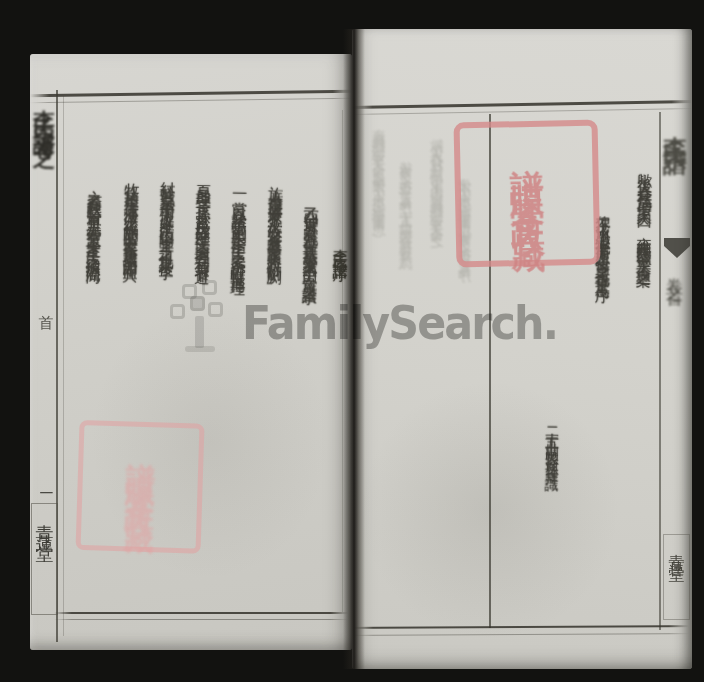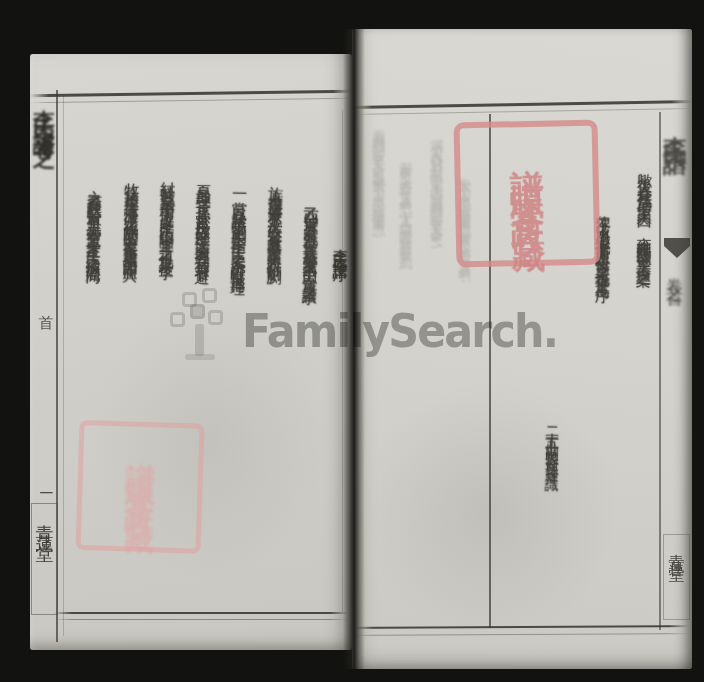--- a/index.html
+++ b/index.html
@@ -39,21 +39,21 @@
   .seal.left-seal .seal-text{height:96px;font-size:30px;line-height:1.15;letter-spacing:12px;
     color:#e2a0a0;opacity:.55;filter:blur(.9px);}
   .spine-big{font-size:22px;letter-spacing:7px;color:#2f2e29;font-weight:bold;filter:blur(1.3px);}
   .strip-big{font-size:24px;letter-spacing:5px;color:#4d4c45;font-weight:bold;filter:blur(1.1px);}
   .strip-mid{font-size:17px;letter-spacing:6px;color:#504f48;filter:blur(.8px);}
   .hallbox{position:absolute;border:1px solid rgba(80,78,70,.55);z-index:5;
     display:flex;align-items:flex-start;justify-content:center;padding-top:6px;box-sizing:border-box;}
   .hall-text{writing-mode:vertical-rl;text-orientation:upright;line-height:1;}
   .fishtail{position:absolute;left:664px;top:238px;width:26px;height:20px;background:#3a3933;
     clip-path:polygon(0 0,100% 0,100% 40%,50% 100%,0 40%);filter:blur(.5px);opacity:.85;z-index:6;}
-  .watermark{position:absolute;left:170px;top:288px;display:flex;gap:10px;z-index:40;
+  .watermark{position:absolute;left:170px;top:280px;display:flex;gap:10px;z-index:40;
     mix-blend-mode:multiply;pointer-events:none;}
   .wm-tree{position:relative;width:62px;height:76px;opacity:.8;}
   .leaf{position:absolute;width:15px;height:15px;border:3px solid rgba(72,72,68,.26);border-radius:4px;box-sizing:border-box;}
   .leaf.f{background:rgba(72,72,68,.20);border-color:rgba(72,72,68,.16);}
   .trunk{position:absolute;left:25px;top:36px;width:9px;height:32px;background:rgba(72,72,68,.22);border-radius:2px;}
   .root{position:absolute;left:15px;top:66px;width:30px;height:6px;background:rgba(72,72,68,.18);border-radius:3px;}
   .wm-text{font-size:46px;font-weight:bold;letter-spacing:-2px;color:rgba(72,72,68,.42);
     transform:scaleX(.93);transform-origin:left top;margin-top:20px;line-height:1;}
 </style>
 </head>

